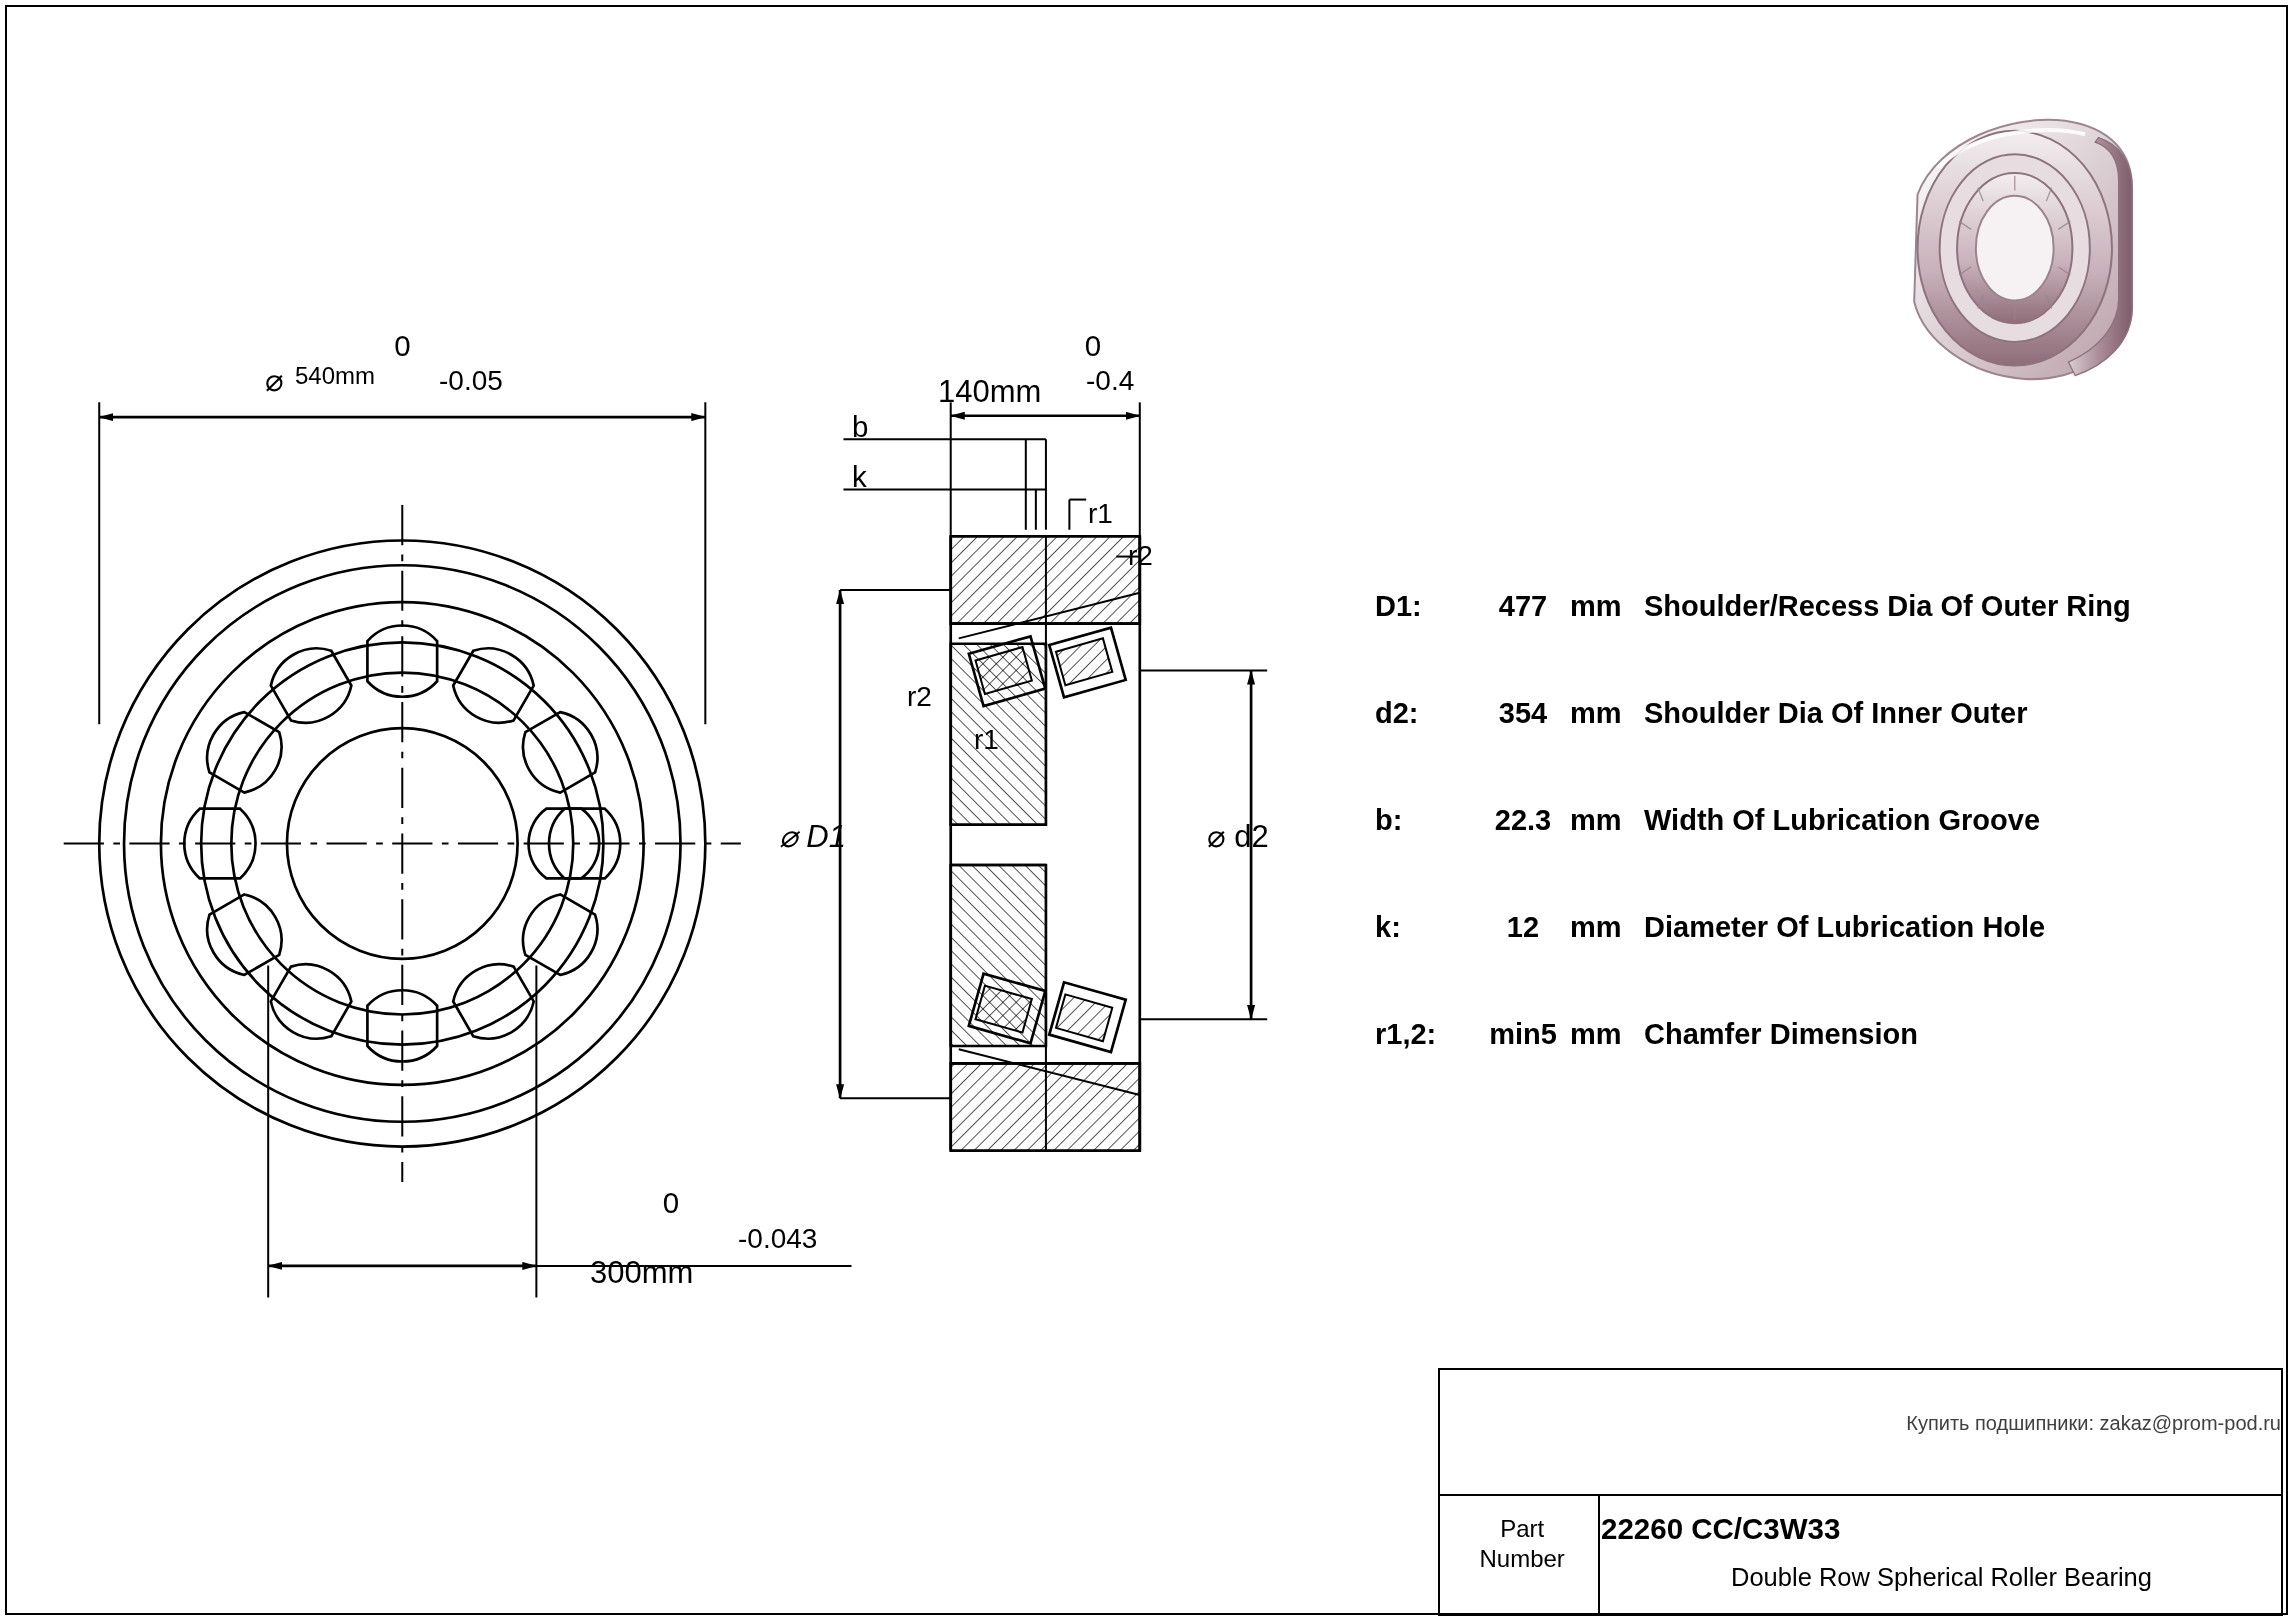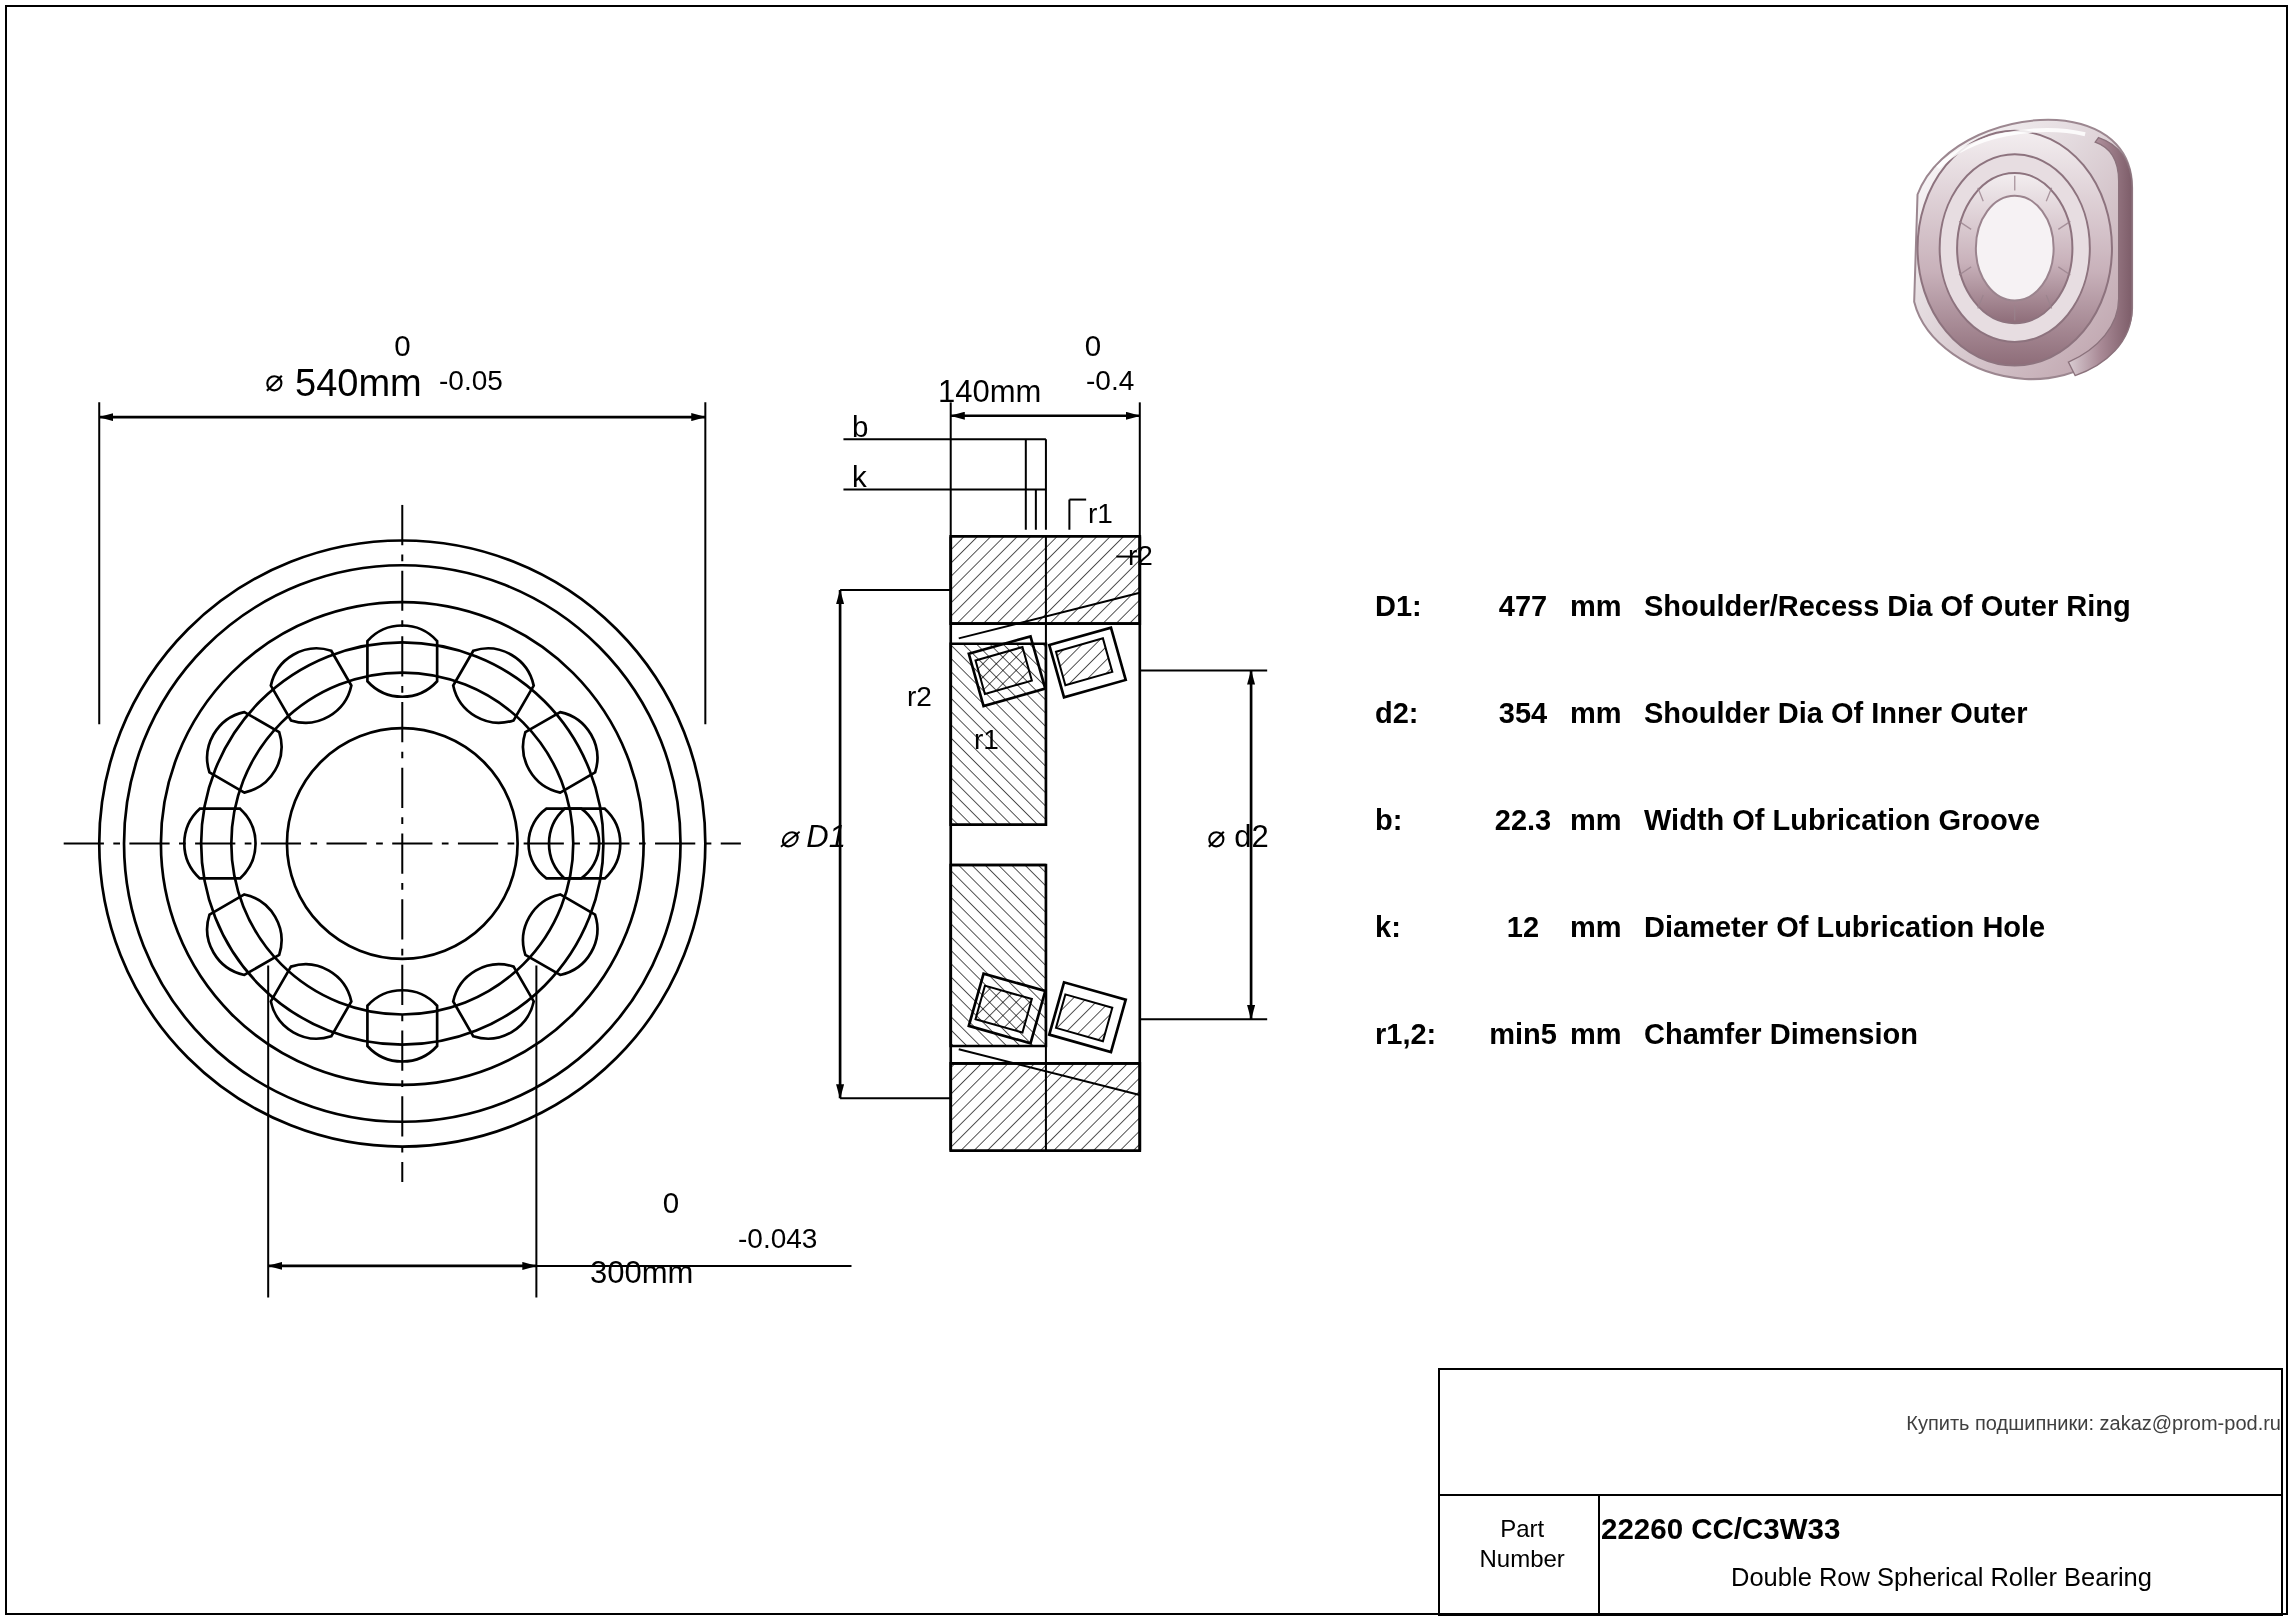--- a/index.html
+++ b/index.html
@@ -343,21 +343,21 @@
         <path d="M258,160 l-18,12"></path>
         <path d="M230,110 l-8,20"></path>
       </g>
 
       <path d="M60,80 C110,30 210,14 280,30" stroke="#ffffff" stroke-width="6" fill="none" opacity="0.85"></path>
     </g>
   </svg>
 
   <div class="dim-top" style="left:235px; top:329px; width:335px;">0</div>
   <div class="lbl" style="left:265px; top:362px; font-size:31px;">⌀</div>
-  <div class="lbl" style="left:295px; top:362px; font-size:38px;">540mm</div>
+  <div class="lbl" style="left:295px; top:362px; font-size:24px;">540mm</div>
   <div class="lbl" style="left:439px; top:365px; font-size:28px;">-0.05</div>
 
   <div class="dim-top" style="left:604px; top:1186px; width:134px;">0</div>
   <div class="lbl" style="left:560px; top:1219px; font-size:31px;"></div>
   <div class="lbl" style="left:590px; top:1219px; font-size:31px;margin-top:36px;">300mm</div>
   <div class="lbl" style="left:738px; top:1223px; font-size:28px;">-0.043</div>
 
   <div class="dim-top" style="left:1046px; top:329px; width:94px;">0</div>
   <div class="lbl" style="left:938px; top:374px; font-size:31px;">140mm</div>
   <div class="lbl" style="left:1086px; top:365px; font-size:28px;">-0.4</div>

